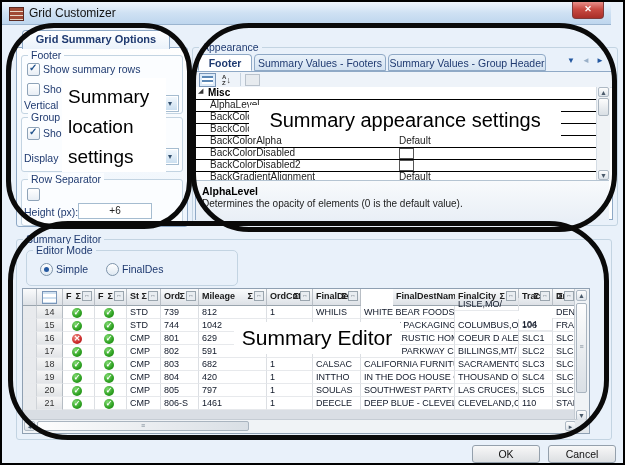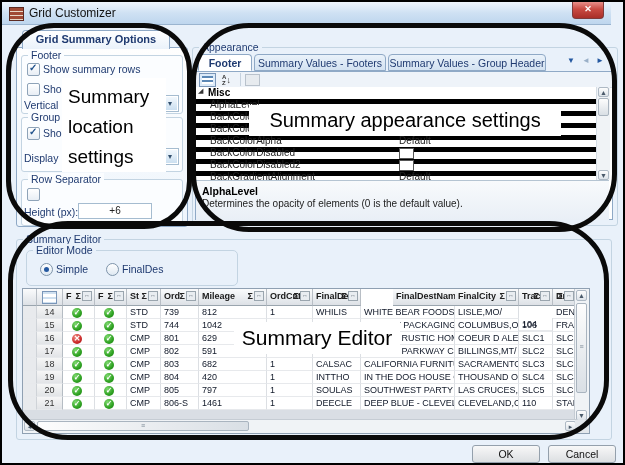--- a/index.html
+++ b/index.html
@@ -32,21 +32,21 @@
   #left-tab{position:absolute;left:20px;top:28px;width:146px;height:18px;z-index:2;
     background:linear-gradient(#fff,#eaf2fa);border:1px solid #8fa9c6;border-bottom:none;border-radius:4px 4px 0 0;
     font-size:11px;font-weight:bold;color:#1f3a70;text-align:center;line-height:17px;}
   #left-page{position:absolute;left:14px;top:45px;width:170px;height:178px;background:linear-gradient(#fefefe,#eef5fc);
     border:1px solid #8fa9c6;border-radius:0 3px 3px 3px;}
   
   .app-tab{position:absolute;top:0;height:17px;font-size:10.5px;color:#1f3a70;text-align:center;line-height:16px;
     background:linear-gradient(#eaf2fa,#d3e2f1);border:1px solid #8fa9c6;border-radius:4px 4px 0 0;box-sizing:border-box;cursor:pointer;}
   .app-tab.active{background:#fff;font-weight:bold;border-bottom:1px solid #fff;z-index:2;} 
   
-  .prow{position:absolute;left:0;width:100%;height:12px;border-bottom:5px solid #000000;font-size:10px;color:#222;white-space:nowrap;}
+  .prow{position:absolute;left:0;width:100%;height:12px;border-bottom:1px solid #000000;font-size:10px;color:#222;white-space:nowrap;}
   .prow .pname{position:absolute;left:14px;top:0;}
   .prow .pval{position:absolute;left:203px;top:0;}
   .prow.cat .pname{left:12px;font-weight:bold;color:#000;}
   .prow .ptri{position:absolute;left:2px;top:0;font-size:7px;color:#333;}
   .pswatch{position:absolute;left:203px;top:1px;width:13px;height:9px;border:1px solid #555;background:#fff;}
   
   .sb-track{position:absolute;background:#f0f3f6;}
   .sb-btn{position:absolute;background:linear-gradient(#fdfdfd,#dde3e9);border:1px solid #aeb9c4;border-radius:2px;
     color:#4a5a6a;font-size:7px;text-align:center;box-sizing:border-box;}
   .sb-thumb{position:absolute;background:linear-gradient(90deg,#fdfdfd,#d9dfe5);border:1px solid #a9b4bf;border-radius:2px;
@@ -290,21 +290,21 @@
         <div class="gcell gind" style="left: 0px; top: 17px; width: 14px;"></div>
         <div class="gcell gnum" style="left: 14px; top: 17px; width: 26px;">14</div>
         <div class="gcell" style="left: 40px; top: 17px; width: 32px;"><span class="sicon ok">✓</span></div>
         <div class="gcell" style="left: 72px; top: 17px; width: 32px;"><span class="sicon ok">✓</span></div>
         <div class="gcell" style="left: 104px; top: 17px; width: 34px;">STD</div>
         <div class="gcell" style="left: 138px; top: 17px; width: 38px;">739</div>
         <div class="gcell" style="left: 176px; top: 17px; width: 68px;">812</div>
         <div class="gcell" style="left: 244px; top: 17px; width: 46px;">1</div>
         <div class="gcell" style="left: 290px; top: 17px; width: 48px;">WHILIS</div>
         <div class="gcell" style="left: 338px; top: 17px; width: 94px;">WHITE BEAR FOODS</div>
-        <div class="gcell" style="left: 432px; top: 17px; width: 64px;">LISLE,MO/</div>
+        <div class="gcell" style="left: 432px; top: 9px; width: 64px;">LISLE,MO/</div>
         <div class="gcell" style="left: 496px; top: 29px; width: 34px;">104</div>
         <div class="gcell" style="left: 530px; top: 17px; width: 24px;">DENI</div>
         <div class="gcell gind" style="left: 0px; top: 30px; width: 14px;"></div>
         <div class="gcell gnum" style="left: 14px; top: 30px; width: 26px;">15</div>
         <div class="gcell" style="left: 40px; top: 30px; width: 32px;"><span class="sicon ok">✓</span></div>
         <div class="gcell" style="left: 72px; top: 30px; width: 32px;"><span class="sicon ok">✓</span></div>
         <div class="gcell" style="left: 104px; top: 30px; width: 34px;">STD</div>
         <div class="gcell" style="left: 138px; top: 30px; width: 38px;">744</div>
         <div class="gcell" style="left: 176px; top: 30px; width: 68px;">1042</div>
         <div class="gcell" style="left: 244px; top: 30px; width: 46px;">1</div>

